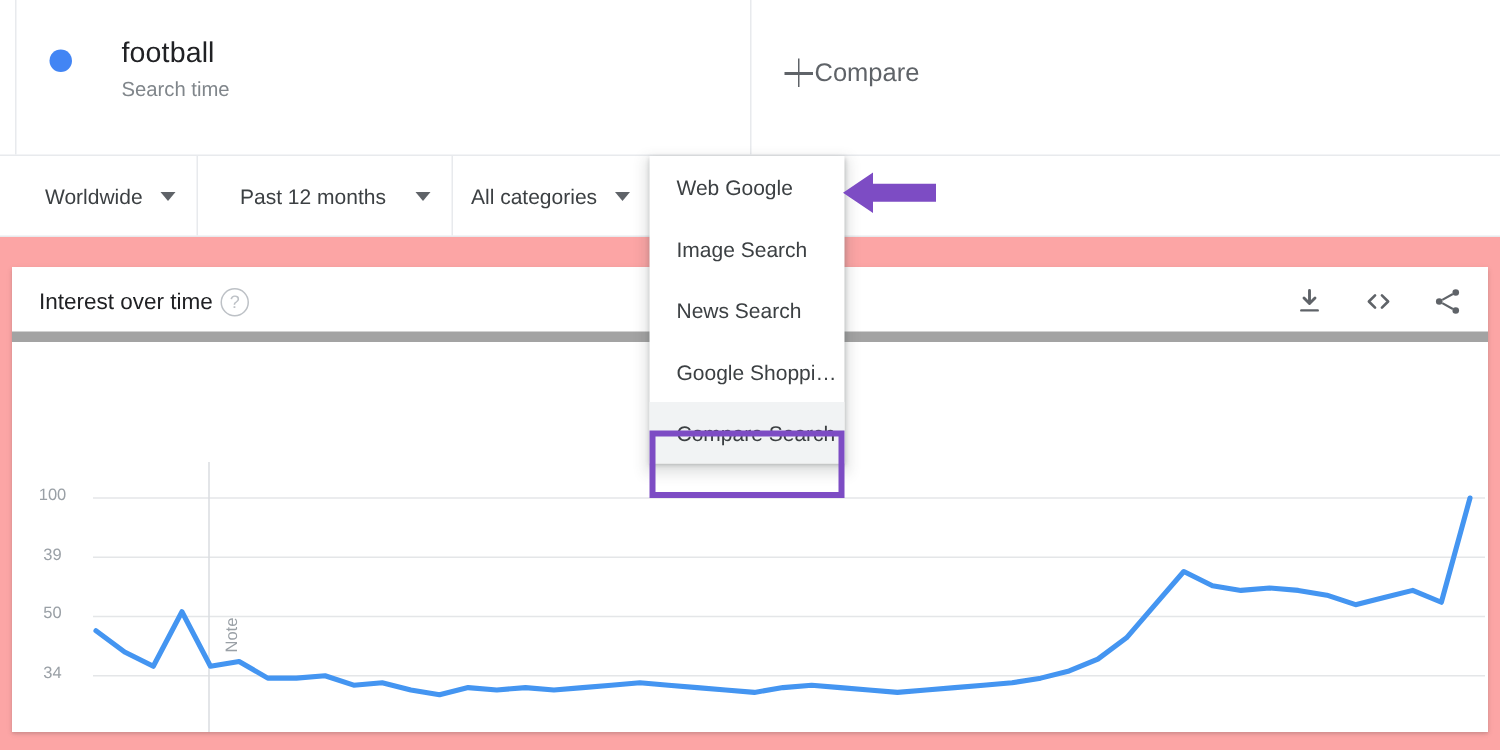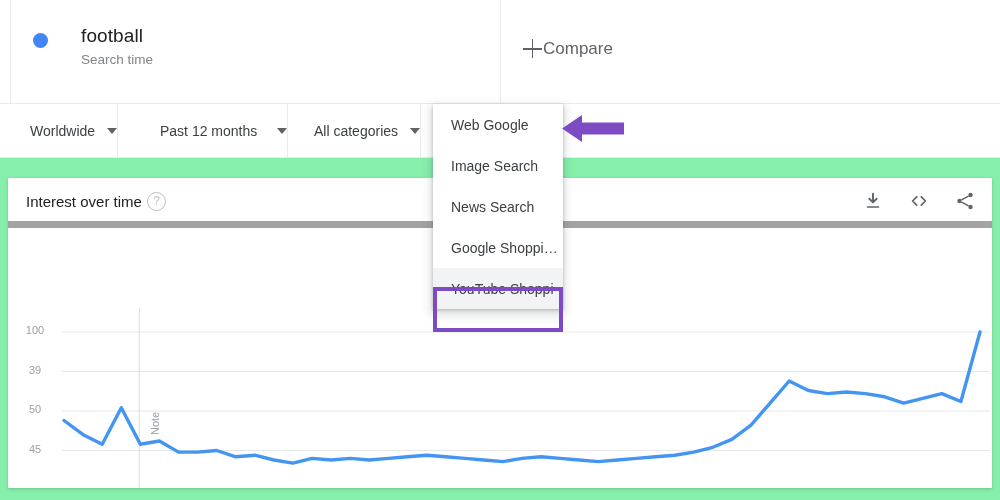--- a/index.html
+++ b/index.html
@@ -4,21 +4,21 @@
 <style>
   html,body{margin:0;padding:0;}
   body{
     width:1000px;height:500px;
     background:#ffffff;
     font-family:"Liberation Sans","DejaVu Sans",sans-serif;
     -webkit-font-smoothing:antialiased;
     overflow:hidden;
     position:relative;
   }
-  #root{position:relative;width:1000px;height:500px;background:#86efac;overflow:hidden;}
+  #root{position:relative;width:1000px;height:500px;background:#fca5a5;overflow:hidden;}
 
   
   .term-bar{position:absolute;left:0;top:0;width:1000px;height:104px;background:#fff;
             border-bottom:1px solid #e8eaed;box-sizing:border-box;}
   .term-cell{position:absolute;left:10px;top:0;width:490px;height:103px;
              border-left:1px solid #e8eaed;box-sizing:border-box;}
   .term-inner{position:absolute;left:22px;top:26px;}
   .term-dot{position:absolute;left:0;top:7px;width:15px;height:15px;border-radius:50%;
             background:#4285f4;}
   .term-title{position:absolute;left:48px;top:-2px;font-size:19px;color:#202124;
@@ -33,21 +33,21 @@
   .plus-icon:before,.plus-icon:after{content:"";position:absolute;background:#5f6368;}
   .plus-icon:before{left:0;top:9px;width:19px;height:1.6px;}
   .plus-icon:after{top:0;left:8.7px;height:19px;width:1.6px;}
   .compare-label{font-size:17px;color:#5f6368;line-height:22px;}
 
   
   .filter-bar{position:absolute;left:0;top:104px;width:1000px;height:54px;background:#fff;
               border-bottom:1px solid #e8eaed;box-sizing:border-box;}
   .filter-item{position:absolute;top:0;height:53px;display:flex;align-items:center;
                gap:12px;cursor:pointer;border-right:1px solid #e8eaed;box-sizing:border-box;
-               }
+               padding-right:14px;}
   .filter-label{font-size:14px;color:#3c4043;white-space:nowrap;}
   .caret{width:0;height:0;border-left:5.5px solid transparent;border-right:5.5px solid transparent;
          border-top:6px solid #5f6368;display:inline-block;}
   #f-geo{left:0;padding-left:30px;}
   #f-time{left:142px;padding-left:18px;gap:20px;}
   #f-cat{left:296px;padding-left:18px;}
 
   
   .menu{position:absolute;left:433px;top:104px;width:130px;background:#fff;
         box-shadow:0 1px 3px rgba(60,64,67,.30),0 4px 8px 3px rgba(60,64,67,.15);
@@ -124,21 +124,21 @@
     <div class="menu-item">
       <span>Image Search</span>
     </div>
     <div class="menu-item">
       <span>News Search</span>
     </div>
     <div class="menu-item">
       <span>Google Shoppi…</span>
     </div>
     <div class="menu-item selected">
-      <span>YouTube Shoppi</span>
+      <span>Compare Search</span>
     </div>
   </div>
   <div class="menu-highlight"></div>
 
   <svg class="arrow" viewBox="0 0 62 29">
     <polygon points="0,14.5 20,1 20,8.5 62,8.5 62,20.5 20,20.5 20,28" fill="#7d4cc4"></polygon>
   </svg>
 
   <div class="card">
 
@@ -168,21 +168,21 @@
           <line x1="54" x2="982" y1="222.5" y2="222.5" stroke="#e4e6e8" stroke-width="1"></line>
           <line x1="54" x2="982" y1="183" y2="183" stroke="#e4e6e8" stroke-width="1"></line>
           <line x1="54" x2="982" y1="143.5" y2="143.5" stroke="#e4e6e8" stroke-width="1"></line>
           <line x1="54" x2="982" y1="104" y2="104" stroke="#e4e6e8" stroke-width="1"></line>
           <line x1="54" x2="982" y1="262" y2="262" stroke="#dadce0" stroke-width="1"></line>
           <line x1="131.33333333333331" x2="131.33333333333331" y1="80" y2="276" stroke="#dadce0" stroke-width="1"></line>
           <polyline points="56.0,192.5 75.1,206.7 94.2,216.2 113.3,179.8 132.3,216.2 151.4,213.0 170.5,224.1 189.6,224.1 208.7,222.5 227.8,228.8 246.8,227.2 265.9,232.0 285.0,235.1 304.1,230.4 323.2,232.0 342.3,230.4 361.3,232.0 380.4,230.4 399.5,228.8 418.6,227.2 437.7,228.8 456.8,230.4 475.8,232.0 494.9,233.6 514.0,230.4 533.1,228.8 552.2,230.4 571.3,232.0 590.3,233.6 609.4,232.0 628.5,230.4 647.6,228.8 666.7,227.2 685.8,224.1 704.8,219.3 723.9,211.4 743.0,197.2 762.1,175.1 781.2,153.0 800.3,162.5 819.3,165.6 838.4,164.0 857.5,165.6 876.6,168.8 895.7,175.1 914.8,170.4 933.8,165.6 952.9,173.5 972.0,104.0" fill="none" stroke="#4495f1" stroke-width="3.4" stroke-linejoin="round" stroke-linecap="round"></polyline>
         </svg>
       <div id="axis-labels">
           <div class="notetxt" style="left: 141.333px; top: 206.68px;">Note</div>
-          <div class="ylabel" style="left: 14px; top: 214.5px;">45</div>
+          <div class="ylabel" style="left: 14px; top: 214.5px;">34</div>
           <div class="ylabel" style="left: 14px; top: 175px;">50</div>
           <div class="ylabel" style="left: 14px; top: 135.5px;">39</div>
           <div class="ylabel" style="left: 14px; top: 96px;">100</div>
         </div>
     </div>
 
   </div>
 </div>
 
 </body></html>

